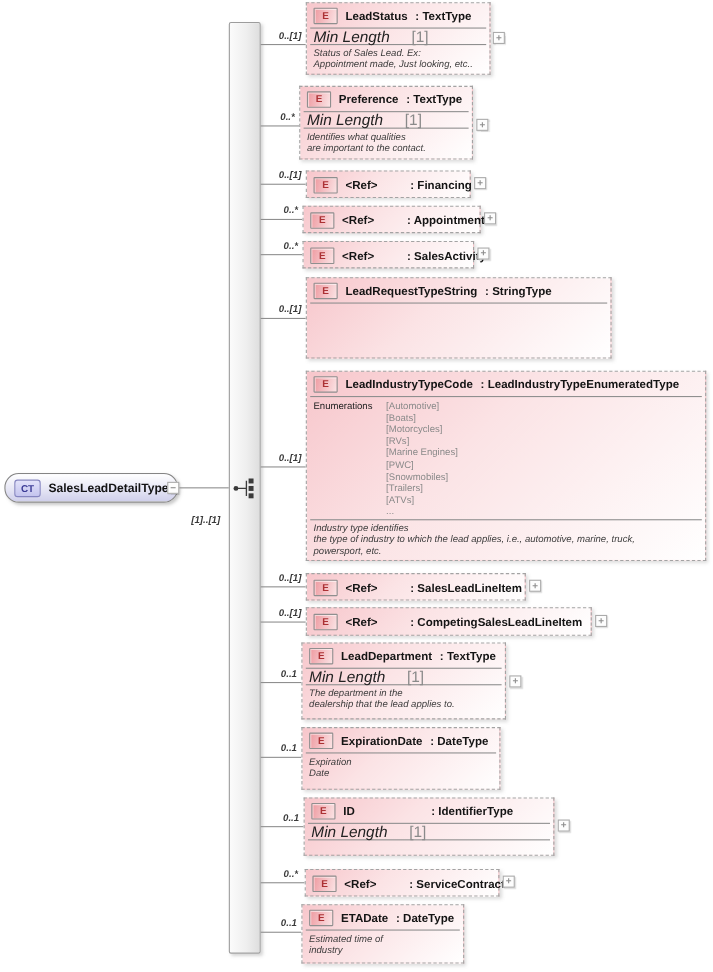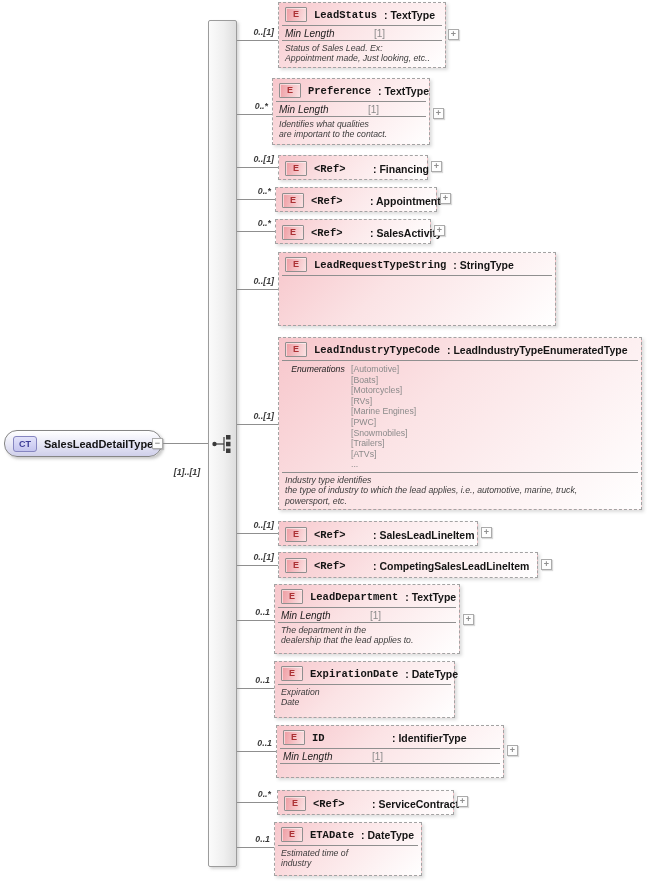--- a/index.html
+++ b/index.html
@@ -28,32 +28,32 @@
   .elem{position:absolute;box-sizing:border-box;border:1px dashed #a3a3a3;
         background:linear-gradient(135deg,#f7c6cb 0%,#fbe3e5 40%,#ffffff 100%);
         box-shadow:2px 2px 3px rgba(120,120,120,.25);}
   .trow{display:flex;align-items:center;gap:7px;padding:4px 6px 3px;
         font-weight:bold;font-size:10.5px;color:#141414;white-space:nowrap;}
   .refbox .trow{padding:5px 6px 4px;}
   .ebadge{flex:0 0 auto;width:20px;height:13px;border:1px solid #8f8f8f;border-radius:1px;
           background:linear-gradient(105deg,#ee9aa0,#f5c3c7 55%,#fbe3e4);
           box-shadow:inset 1px 1px 0 rgba(255,255,255,.55);
           color:#ab3134;font:bold 9px/13px "Liberation Sans",sans-serif;text-align:center;}
-  .ename{flex:0 0 auto;font-family:Liberation Mono, monospace;}
+  .ename{flex:0 0 auto;}
   .ename.ref{width:52px;}
   .ename.wide{width:73px;}
   .etype{flex:0 0 auto;}
   .rule{border-top:1px solid #8f8f8f;margin:0 3px;}
-  .frow{display:flex;align-items:baseline;padding:2px 6px 1px;font-size:10px;line-height:11px;}
+  .frow{display:flex;align-items:baseline;padding:2px 6px 1px;font-size:14px;line-height:11px;}
   .fname{font-style:italic;color:#222;width:89px;flex:0 0 auto;}
   .fval{color:#8a8a8a;}
   .ann{padding:2px 6px 3px;font-style:italic;font-size:8.7px;line-height:10.3px;
        color:#3c3c3c;white-space:pre;overflow:hidden;}
   .enum-sec{display:flex;padding:3px 6px 2px;font-size:8.7px;line-height:10.6px;}
-  .enum-label{font-style:italic;color:#222;width:66px;flex:0 0 auto;text-align:center;}
+  .enum-label{color:#222;width:66px;flex:0 0 auto;}
   .enum-vals{color:#8a8a8a;white-space:pre;}
   
   .toggle{position:absolute;width:11px;height:11px;box-sizing:border-box;border:1px solid #ababab;
           background:#fdfdfd;color:#8f8f8f;font:bold 9px/9px "Liberation Sans",sans-serif;
           text-align:center;box-shadow:1px 1px 1px rgba(0,0,0,.15);cursor:pointer;}
 </style>
 </head>
 <body>
 
 <div class="canvas">

